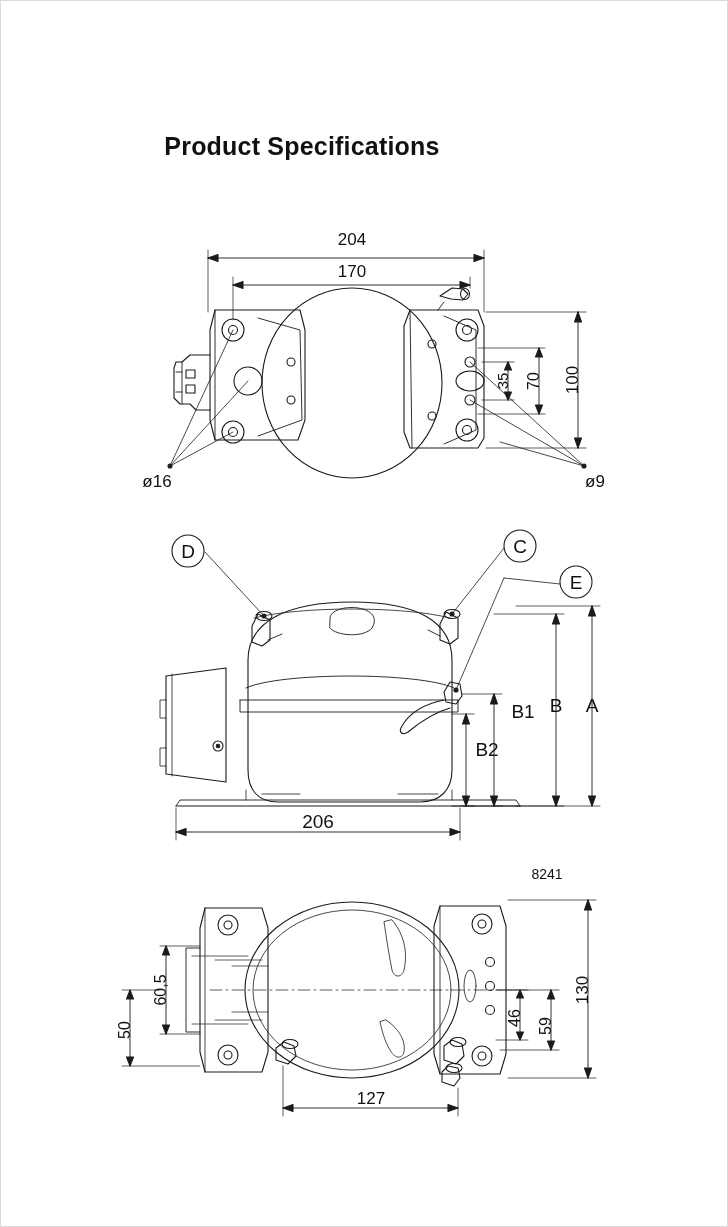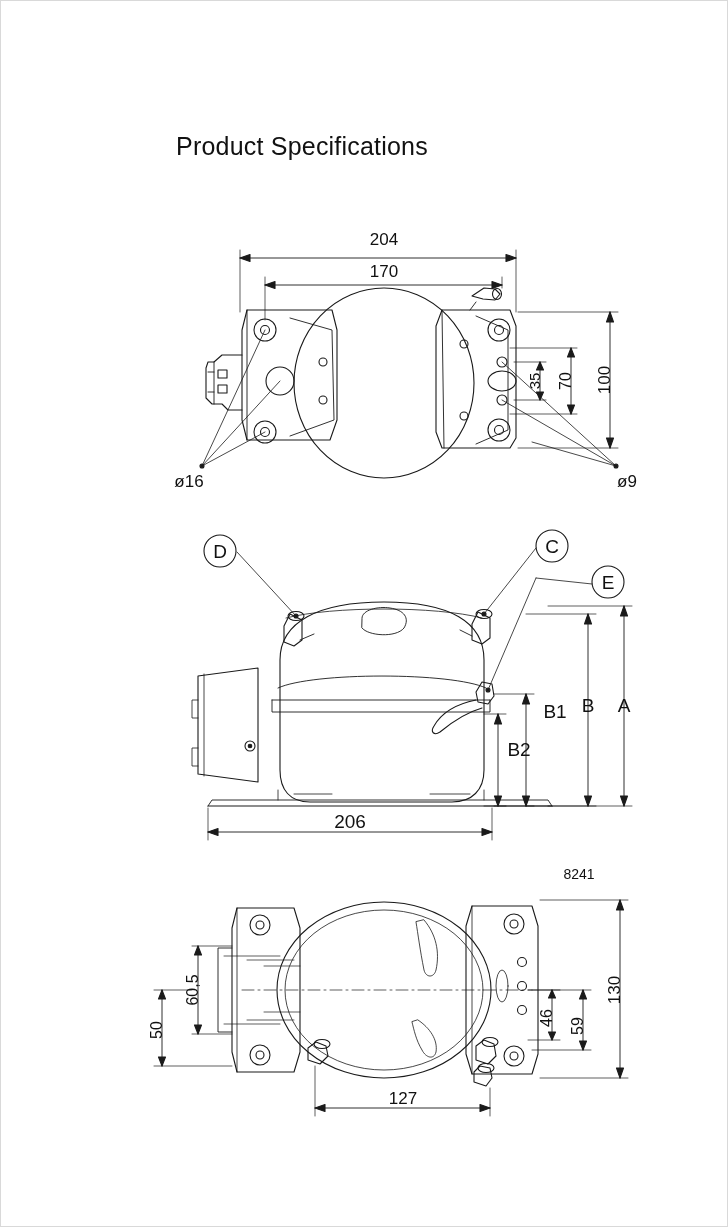--- a/index.html
+++ b/index.html
@@ -21,31 +21,30 @@
     border: 1px solid #d9d9d9;
     box-sizing: border-box;
   }
   #title {
     position: absolute;
     top: 132px;
     left: 0;
     width: 604px;
     text-align: center;
     font-size: 25px;
-    font-weight: normal;
+    font-weight: bold;
     letter-spacing: 0.2px;
     color: #111111;
   }
   #drawing-stage {
     position: absolute;
     top: 0;
     left: 0;
     width: 616px;
     height: 1227px;
-    margin-left: 32px;
   }
   svg text {
     font-family: "Liberation Sans", sans-serif;
     fill: #111111;
   }
 </style>
 </head>
 <body>
 
 <div id="page-frame"></div>

